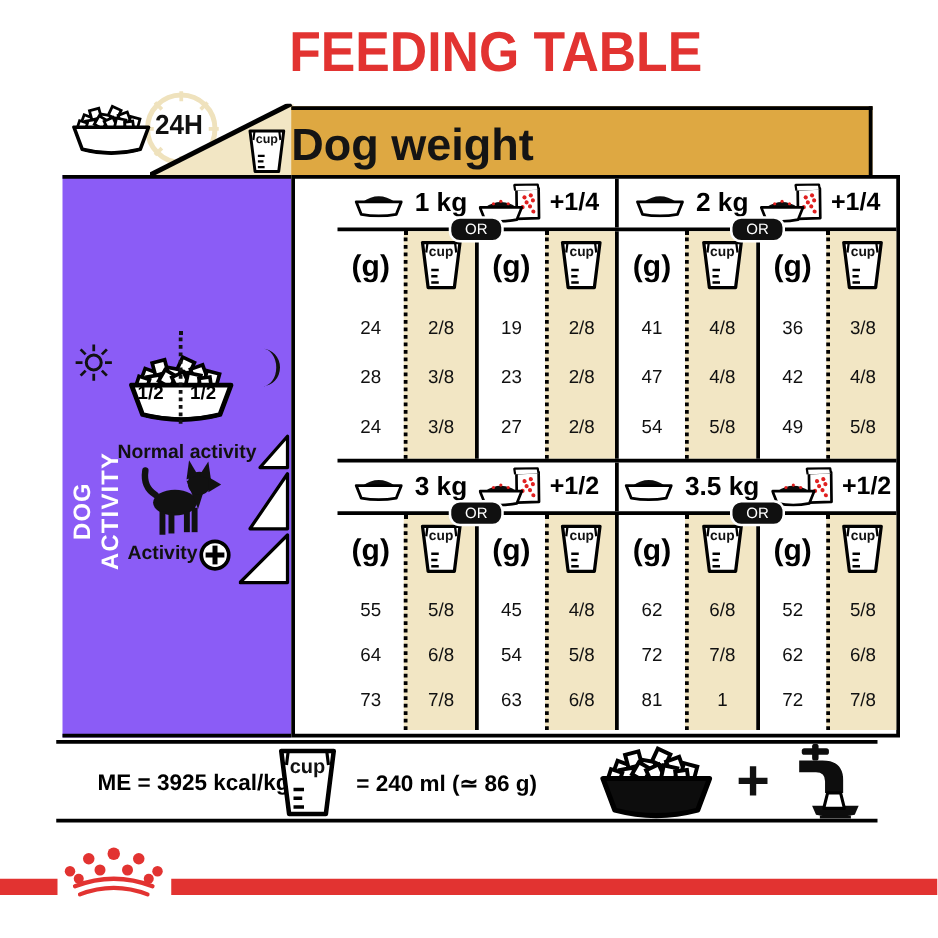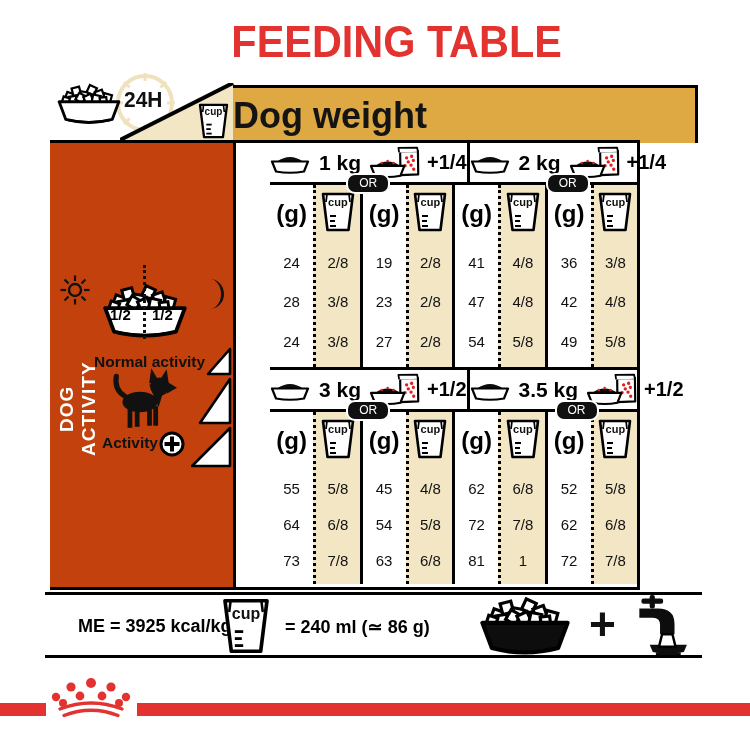--- a/index.html
+++ b/index.html
@@ -11,30 +11,30 @@
   
   #clock-ring{left:112px;top:70px;}
   #hours{left:123px;top:87px;font-size:22px;font-weight:bold;color:#111;transform:scaleX(.95);}
   #topleft-bowl{left:54px;top:83px;}
   
   #diag{left:120px;top:83px;}
   
   #dw-header{left:233px;top:85px;width:465px;height:58px;background:#DEA842;border-top:3px solid #000;border-right:3px solid #000;box-sizing:border-box;display:flex;align-items:center;}
   #dw-header .t{font-size:36px;font-weight:bold;color:#141414;letter-spacing:0;}
   
-  #sidebar{left:50px;top:140px;width:183px;height:450px;background:#c2410c;border-top:3px solid #000;border-bottom:3px solid #000;box-sizing:border-box;}
+  #sidebar{left:50px;top:140px;width:183px;height:450px;background:#8b5cf6;border-top:3px solid #000;border-bottom:3px solid #000;box-sizing:border-box;}
   #vert-label{left:6px;top:198px;width:30px;height:136px;writing-mode:vertical-rl;transform:rotate(180deg);text-align:center;color:#fff;font-weight:bold;font-size:19px;letter-spacing:1px;}
   .side-label{font-weight:bold;font-size:15.5px;color:#111;}
   #normal-label{left:44px;top:210px;}
   #activity-label{left:52px;top:291px;}
   #half-dots{left:93px;top:122px;height:74px;width:0;border-left:3px dotted #111;}
   #half-l{left:60px;top:163px;font-size:15px;font-weight:bold;}
   #half-r{left:102px;top:163px;font-size:15px;font-weight:bold;}
   
-  #ftable{left:233px;top:140px;width:407px;height:450px;border:3px solid #000;box-sizing:border-box;display:flex;flex-direction:column;background:#fff;padding-left:34px;}
+  #ftable{left:233px;top:140px;width:487px;height:450px;border:3px solid #000;box-sizing:border-box;display:flex;flex-direction:column;background:#fff;padding-left:34px;}
   .band{display:flex;flex-direction:column;}
   .band1{height:224px;}
   .band2{height:217px;border-top:3px solid #000;box-sizing:border-box;}
   .wrow{height:42px;display:flex;border-bottom:3px solid #000;box-sizing:border-box;}
   .wcell{flex:1 1 0;display:flex;align-items:center;justify-content:center;gap:9px;position:relative;}
   .wcell.sep{border-left:3px solid #000;}
   .kg{font-size:21px;font-weight:bold;white-space:nowrap;}
   .add{font-size:20px;font-weight:bold;white-space:nowrap;margin-left:-5px;}
   .or-badge{position:absolute;left:50%;bottom:-12px;transform:translateX(-50%);background:#101010;color:#fff;font-size:12px;font-weight:normal;padding:1px 11px 2px;border-radius:9px;border:2.5px solid #fff;z-index:3;line-height:1.2;}
   .drow{flex:1 1 auto;display:flex;}

